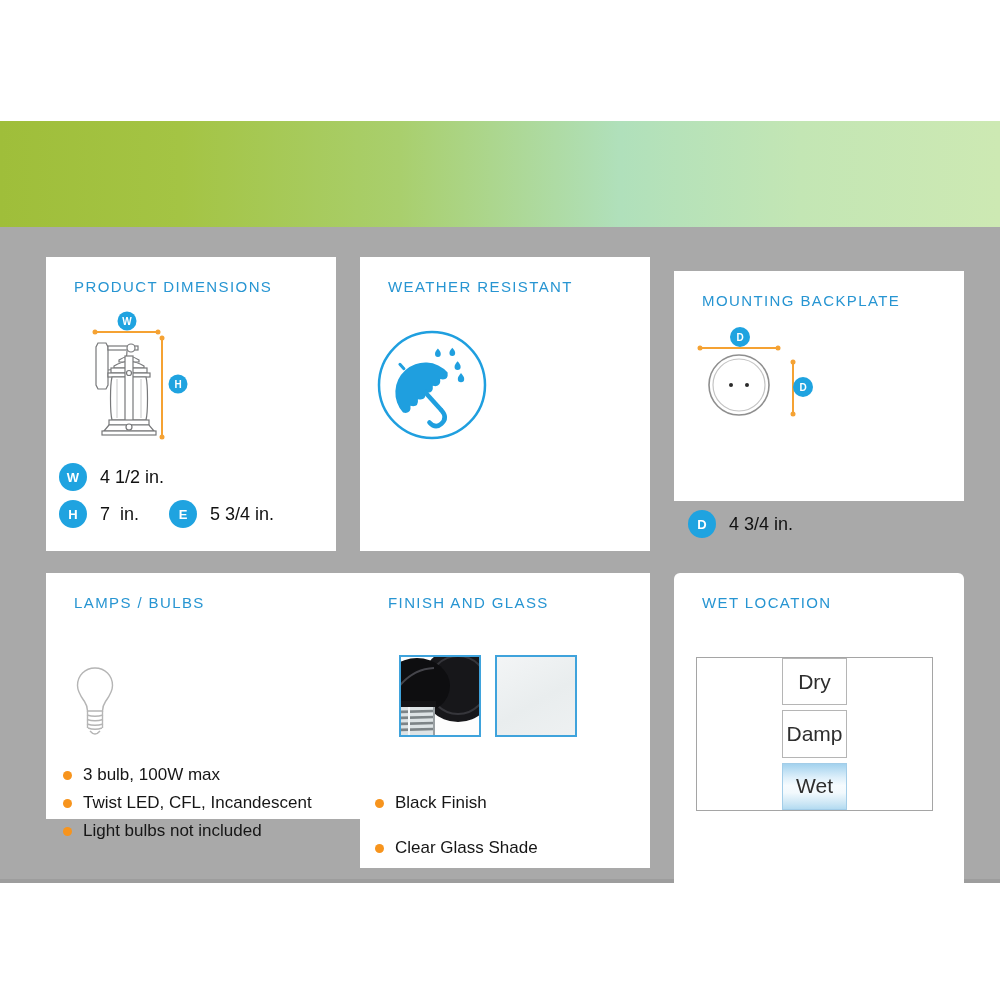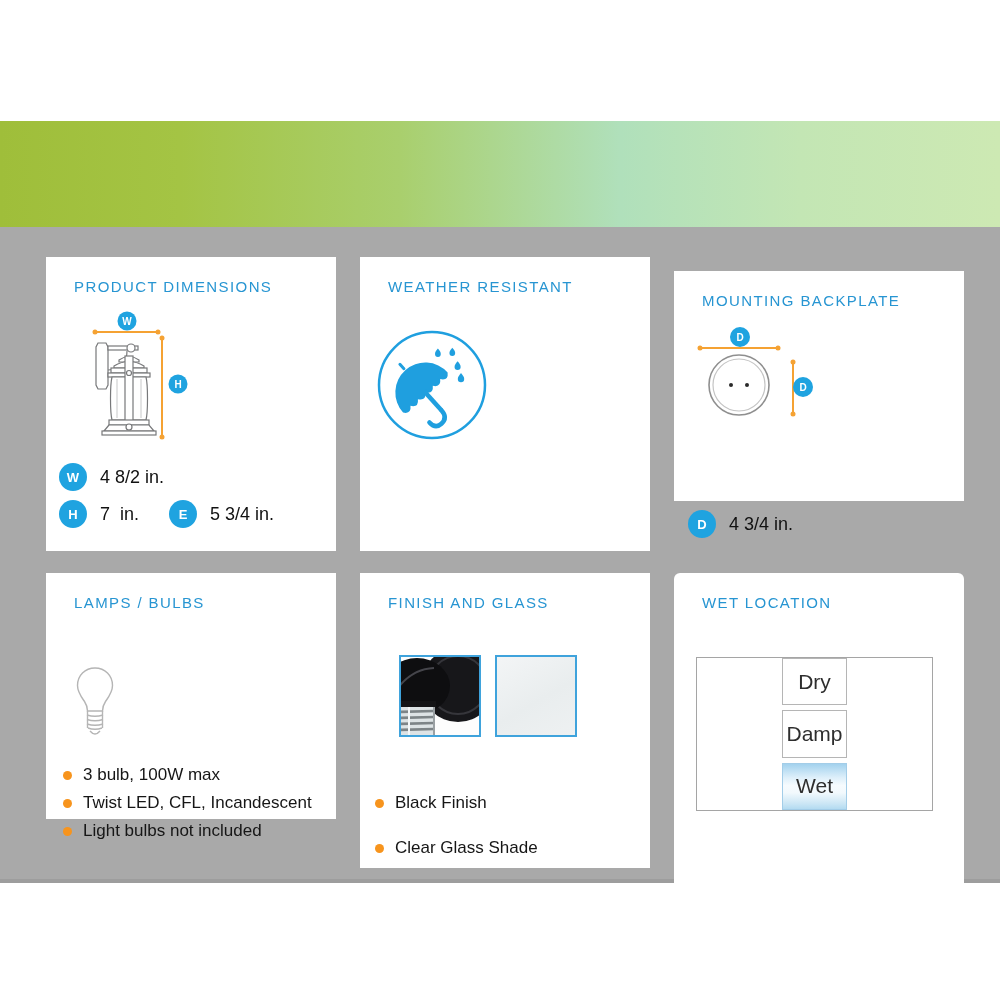--- a/index.html
+++ b/index.html
@@ -109,21 +109,21 @@
         <text x="41" y="15" text-anchor="middle" font-size="10" font-weight="bold" fill="#ffffff">W</text>
       </g>
       <g>
         <circle cx="92" cy="74" r="9.5" fill="#1fa3e0"></circle>
         <text x="92" y="78" text-anchor="middle" font-size="10" font-weight="bold" fill="#ffffff">H</text>
       </g>
     </svg>
 
     <div class="spec" style="left:13px;top:206px;">
       <span class="badge">W</span>
-      <span class="spec-text">4 8/2 in.</span>
+      <span class="spec-text">4 1/2 in.</span>
     </div>
     <div class="spec" style="left:13px;top:243px;">
       <span class="badge">H</span>
       <span class="spec-text">7  in.</span>
     </div>
     <div class="spec" style="left:123px;top:243px;">
       <span class="badge">E</span>
       <span class="spec-text">5 3/4 in.</span>
     </div>
   </section>
@@ -175,21 +175,21 @@
         <text x="108" y="65" text-anchor="middle" font-size="10" font-weight="bold" fill="#ffffff">D</text>
       </g>
     </svg>
 
     <div class="spec" style="left:14px;top:239px;">
       <span class="badge">D</span>
       <span class="spec-text">4 3/4 in.</span>
     </div>
   </section>
 
-  <section class="panel" style="left:46px;top:573px;width:290px;height:246px;">
+  <section class="panel" style="left:46px;top:573px;width:290px;height:246px;padding-left:28px;">
     <h2 class="panel-title">LAMPS / BULBS</h2>
 
     <svg style="position:absolute;left:27px;top:92px;" width="44" height="78" viewBox="0 0 44 78">
       <g fill="none" stroke="#b5b5b5" stroke-width="1.4">
         <path d="M22,3 C12,3 4.5,10.5 4.5,20.5 C4.5,27 8,31.5 11.5,36.5 C13.5,39.5 14.5,42.5 14.5,46 L29.5,46 C29.5,42.5 30.5,39.5 32.5,36.5 C36,31.5 39.5,27 39.5,20.5 C39.5,10.5 32,3 22,3 Z"></path>
         <path d="M14,50 Q22,52.5 30,50"></path>
         <path d="M14,54.5 Q22,57 30,54.5"></path>
         <path d="M14,59 Q22,61.5 30,59"></path>
         <path d="M15,63 Q22,65.5 29,63"></path>
         <line x1="14.5" y1="46" x2="14.5" y2="63"></line>

